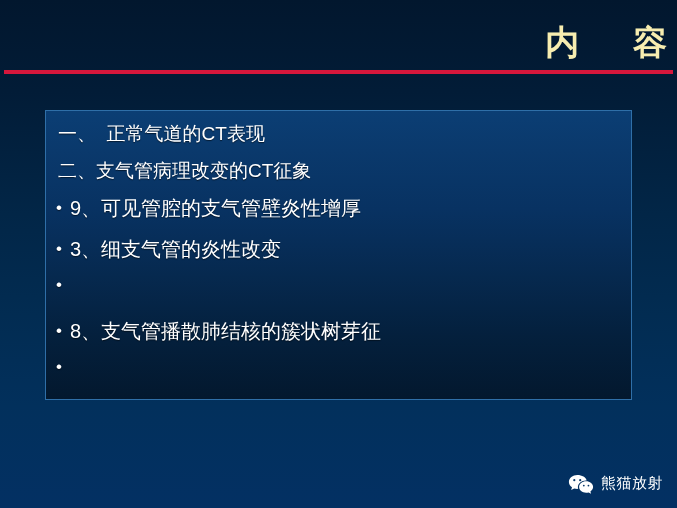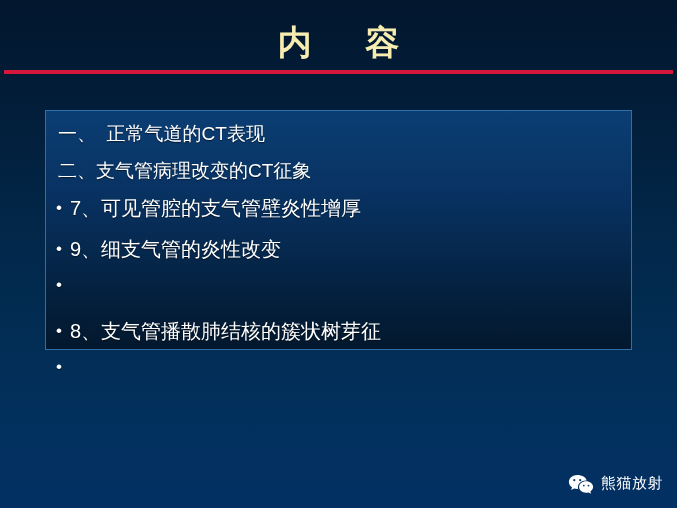--- a/index.html
+++ b/index.html
@@ -22,21 +22,21 @@
     font-family: "Liberation Sans", "DejaVu Sans", sans-serif;
     -webkit-font-smoothing: antialiased;
   }
 
   
   #title {
     position: absolute;
     left: 0;
     top: 21px;
     width: 677px;
-    text-align: center;
+    text-align: right;
     color: #f7edb0;
     font-size: 34px;
     line-height: 42px;
     font-weight: bold;
     letter-spacing: 10px;
     text-indent: 10px;
     font-family: "DejaVu Serif", "Liberation Serif", serif;
     white-space: pre;
   }
 
@@ -49,21 +49,21 @@
     height: 4px;
     background: #d6173c;
   }
 
   
   #content-box {
     position: absolute;
     left: 45px;
     top: 110px;
     width: 587px;
-    height: 240px;
+    height: 290px;
     box-sizing: border-box;
     border: 1px solid #2f6fa8;
     background: linear-gradient(180deg,
         #0b3e74 0%,
         #0a396c 14%,
         #083262 34%,
         #06294f 57%,
         #04203d 78%,
         #03182e 100%);
     padding: 10px 0 0 0;
@@ -141,26 +141,26 @@
     <div class="line heading">
       <span class="txt">一、  正常气道的CT表现</span>
     </div>
 
     <div class="line heading">
       <span class="txt">二、支气管病理改变的CT征象</span>
     </div>
 
     <div class="line bullet">
       <span class="bullet-dot">•</span>
-      <span class="txt">7、可见管腔的支气管壁炎性增厚</span>
+      <span class="txt">9、可见管腔的支气管壁炎性增厚</span>
     </div>
 
     <div class="line bullet">
       <span class="bullet-dot">•</span>
-      <span class="txt">9、细支气管的炎性改变</span>
+      <span class="txt">3、细支气管的炎性改变</span>
     </div>
 
     <div class="line bullet">
       <span class="bullet-dot">•</span>
     </div>
 
     <div class="line bullet">
       <span class="bullet-dot">•</span>
       <span class="txt">8、支气管播散肺结核的簇状树芽征</span>
     </div>

